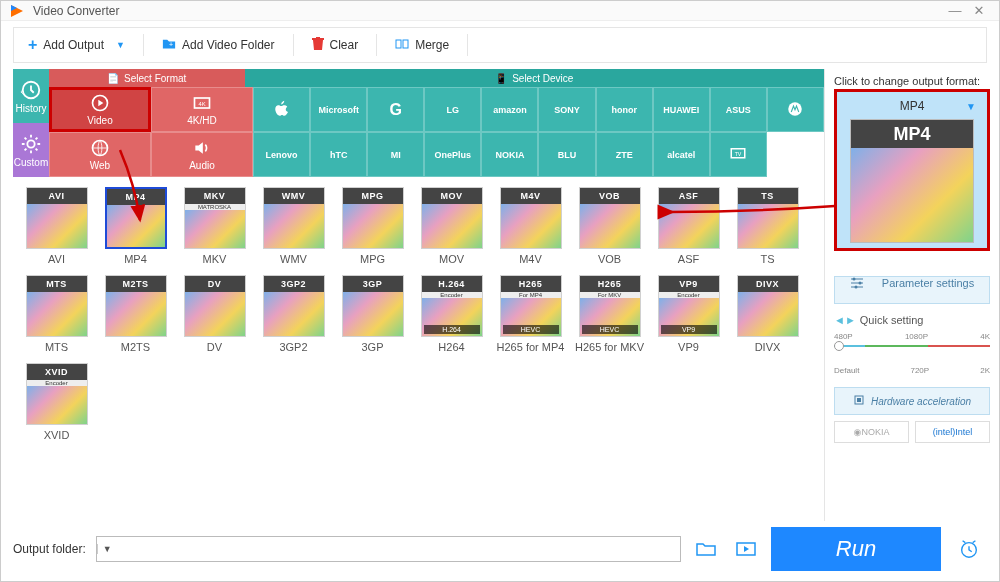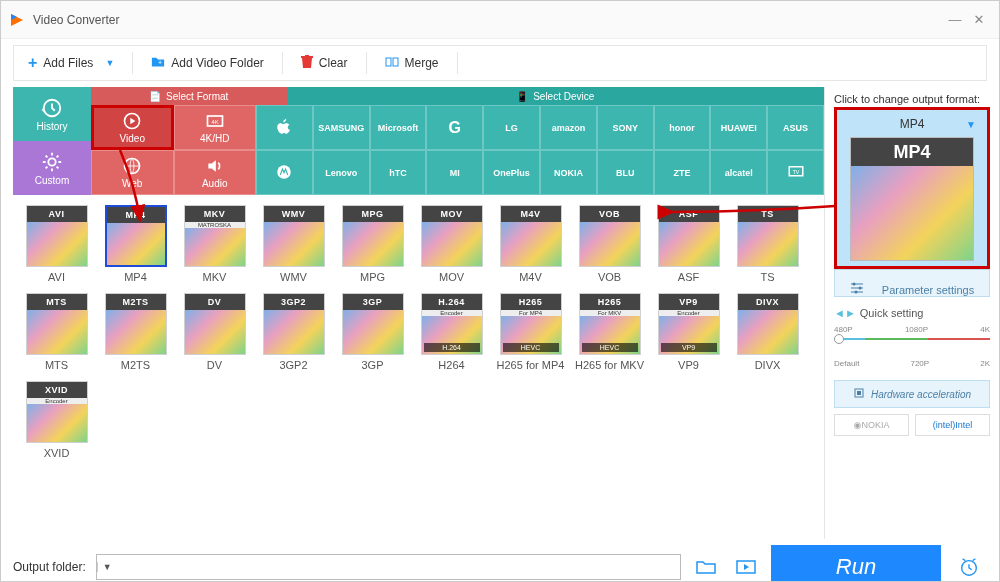--- a/index.html
+++ b/index.html
@@ -1,46 +1,46 @@
 <!DOCTYPE html>
 <html><head>
 <meta charset="utf-8">
 <style>
 * { box-sizing: border-box; margin: 0; padding: 0; font-family: "Segoe UI", Arial, sans-serif; }
 body { width: 1000px; height: 582px; background: #fff; overflow: hidden; border: 1px solid #ccc; }
-.titlebar { height: 38px; display: flex; align-items: center; padding: 0 8px; background: #fafafa; border-bottom: 1px solid #eee; }
+.titlebar { height: 20px; display: flex; align-items: center; padding: 0 8px; background: #fafafa; border-bottom: 1px solid #eee; }
 .logo { width: 16px; height: 16px; margin-right: 8px; }
 .title { font-size: 12px; color: #555; flex: 1; }
 .winbtn { width: 24px; height: 24px; display: flex; align-items: center; justify-content: center; color: #888; font-size: 13px; cursor: pointer; }
 .toolbar { height: 36px; margin: 6px 12px; background: #fff; border: 1px solid #e5e5e5; display: flex; align-items: center; font-size: 12px; color: #333; }
 .tbtn { display: flex; align-items: center; height: 100%; padding: 0 14px; cursor: pointer; gap: 6px; }
 .tsep { width: 1px; height: 22px; background: #e5e5e5; margin: 0 4px; }
 .plus { color: #2196f3; font-size: 16px; font-weight: bold; }
 .caret { font-size: 9px; color: #2196f3; margin-left: 6px; }
 .folder-ic { color: #2196f3; }
 .trash-ic { color: #e53935; }
 .merge-ic { color: #2196f3; }
 
 .main { display: flex; height: 452px; }
 .left { flex: 1; display: flex; flex-direction: column; }
 .right { width: 175px; border-left: 1px solid #e5e5e5; padding: 6px 9px; position: relative; }
 
 .sidetabs-wrap { display:flex; height: 108px; }
-.sidetabs { width: 78px; display: flex; flex-direction: column; margin-left: 12px; }
+.sidetabs { width: 36px; display: flex; flex-direction: column; margin-left: 12px; }
 .sidetab { flex:1; display:flex; flex-direction:column; align-items:center; justify-content:center; color:#fff; font-size:10px; gap:2px; cursor:pointer; }
 .sidetab.history { background:#3cb6af; }
 .sidetab.custom  { background:#aa77d6; }
 .sidetab svg { width:22px; height:22px; }
 
 .format-area { flex:1; display:flex; flex-direction:column; }
 .cat-head { height:18px; display:flex; }
 .cat-head > div { flex:1; background:#2aa79e; color:#fff; font-size:10px; display:flex; align-items:center; justify-content:center; gap:4px; }
 .cat-head > div:first-child { flex:0 0 196px; background:#d85b5b; }
 .cat-body { flex:1; display:flex; }
-.cat-left { width:165px; display:grid; grid-template-columns:1fr 1fr; grid-template-rows:1fr 1fr; }
+.cat-left { width:204px; display:grid; grid-template-columns:1fr 1fr; grid-template-rows:1fr 1fr; }
 .cat-right { flex:1; display:grid; grid-template-columns:repeat(9,1fr); grid-template-rows:1fr 1fr; }
 .cat-cell { display:flex; flex-direction:column; align-items:center; justify-content:center; color:#fff; font-size:10px; border:1px solid rgba(255,255,255,.25); cursor:pointer; text-align:center; }
 .cat-left .cat-cell { background:#e06666; }
 .cat-right .cat-cell { background:#3cb6af; }
 .cat-cell.video { background:#d04444 !important; outline:3px solid #c00; outline-offset:-3px; }
 .cat-cell .ic { width:20px; height:20px; margin-bottom:2px; display:flex; align-items:center; justify-content:center; }
 .brand { font-size:9px; font-weight:bold; letter-spacing:0; }
 
 .formats { flex:1; padding: 10px 6px 4px 16px; overflow:auto; }
 .frow { display:flex; flex-wrap:wrap; gap-x:4px; }
@@ -53,21 +53,21 @@
 .flabel { font-size:11px; color:#555; margin-top:4px; text-align:center; }
 
 .right-title { font-size:11px; color:#333; margin-bottom:2px; }
 .outbox { border:3px solid #c00; padding:5px; background:#bfe3f9; }
 .outhead { display:flex; align-items:center; justify-content:center; font-size:12px; color:#333; padding:2px 0 6px; gap:6px; position:relative; }
 .outhead .dd { position:absolute; right:6px; color:#2196f3; font-size:10px; }
 .outthumb { width:124px; height:124px; margin:0 auto; border:1px solid #bbb; background:#fff; display:flex; flex-direction:column; }
 .outthumb .tbar { height:28px; background:#444; color:#fff; font-size:18px; font-weight:bold; display:flex; align-items:center; justify-content:center; }
 .outthumb .tbody { flex:1; background:linear-gradient(135deg,#7fb0e8,#e8a0c0,#f3d35b,#7fd38b); }
 
-.parambtn { margin-top:0; height:28px; background:#e8f4fb; border:1px solid #bdddf0; display:flex; align-items:flex-end; justify-content:center; gap:18px; font-size:11px; color:#4a7fa5; cursor:pointer; }
+.parambtn { margin-top:25px; height:28px; background:#e8f4fb; border:1px solid #bdddf0; display:flex; align-items:flex-start; justify-content:center; gap:18px; font-size:11px; color:#4a7fa5; cursor:pointer; }
 
 .qset { margin-top:10px; }
 .qset-title { font-size:11px; color:#555; display:flex; align-items:center; gap:4px; }
 .qslider { margin-top:6px; position:relative; }
 .ticks { display:flex; justify-content:space-between; font-size:8px; color:#888; }
 .track { height:2px; margin:4px 0; background:linear-gradient(90deg,#5bc0de 0%, #5bc0de 20%, #5cb85c 20%, #5cb85c 60%, #d9534f 60%, #d9534f 100%); position:relative; }
 .track .knob { position:absolute; top:-4px; left:0; width:10px; height:10px; background:#fff; border:1px solid #999; border-radius:50%; }
 .ticks2 { display:flex; justify-content:space-between; font-size:8px; color:#888; margin-top:19px; }
 
 .hwbtn { margin-top:12px; height:28px; background:#e8f4fb; border:1px solid #bdddf0; display:flex; align-items:center; justify-content:center; gap:6px; font-size:10px; color:#4a7fa5; cursor:pointer;font-style:italic; }
@@ -99,21 +99,21 @@
       </svg>
   </span>
   <span class="title">Video Converter</span>
   <span class="winbtn">—</span>
   <span class="winbtn">✕</span>
 </div>
 
 <div class="toolbar">
   <div class="tbtn">
     <span class="plus">+</span>
-    <span>Add Files</span>
+    <span>Add Output</span>
     <span class="caret">▼</span>
   </div>
   <div class="tsep"></div>
   <div class="tbtn">
     <span class="folder-ic">
       <svg width="14" height="14" viewBox="0 0 16 16">
           <path fill="currentColor" d="M1 3h5l2 2h7v8H1z"></path>
           <text x="8" y="11" font-size="8" fill="#fff">+</text>
         </svg>
     </span>
@@ -207,23 +207,20 @@
             </div>
           <div class="cat-right" id="cat-right" style="grid-template-columns: repeat(10, 1fr);">
               <div class="cat-cell">
                 <span class="ic">
                   <svg viewBox="0 0 24 24" width="18" height="18" fill="#fff">
                     <path d="M17 13c0-3 2-4 2-4-1-2-3-2-4-2-2 0-3 1-4 1s-2-1-4-1-4 2-4 5c0 4 3 9 6 9 1 0 2-1 3-1s2 1 3 1c2 0 4-3 5-5-2-1-3-2-3-3zM14 4c1-1 1-3 1-3-1 0-2 1-3 2s-1 2-1 3c1 0 2-1 3-2z"></path>
                   </svg>
                 </span>
               </div>
               <div class="cat-cell">
-                <span class="brand">SAMSUNG</span>
-              </div>
-              <div class="cat-cell">
                 <span class="brand">Microsoft</span>
               </div>
               <div class="cat-cell">
                 <span class="brand" style="font-size:16px;">G</span>
               </div>
               <div class="cat-cell">
                 <span class="brand">LG</span>
               </div>
               <div class="cat-cell">
                 <span class="brand">amazon</span>

